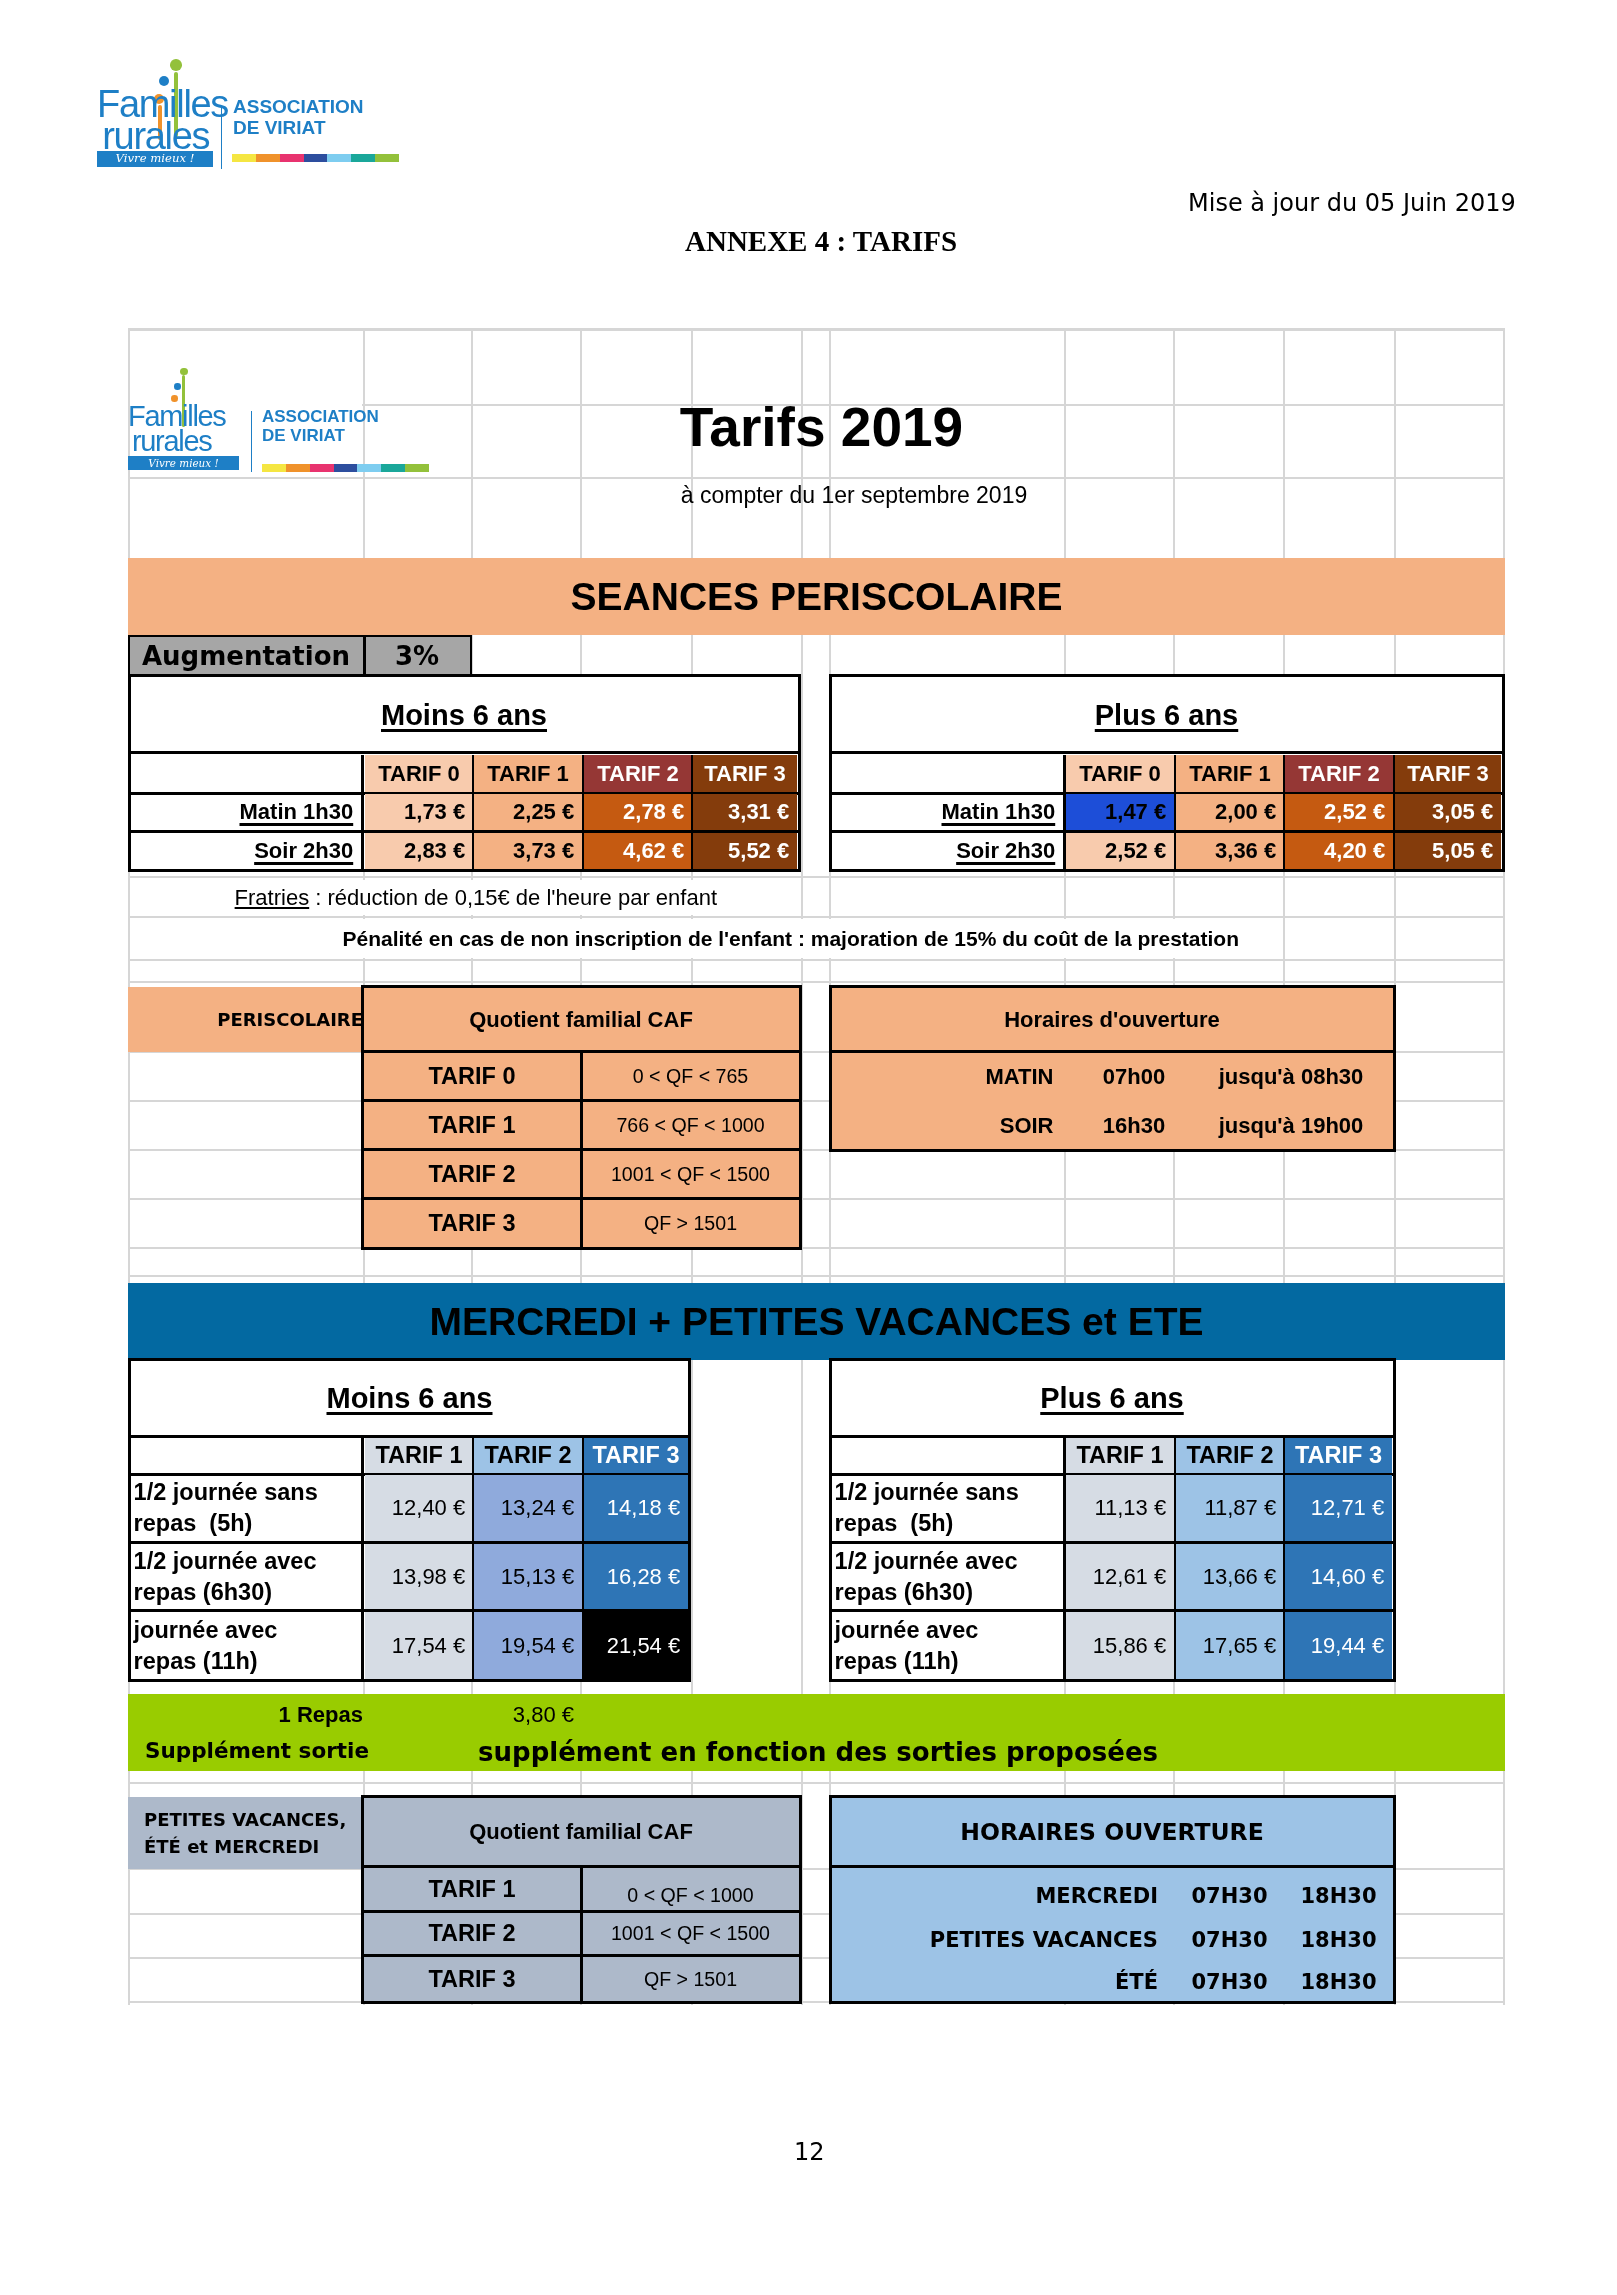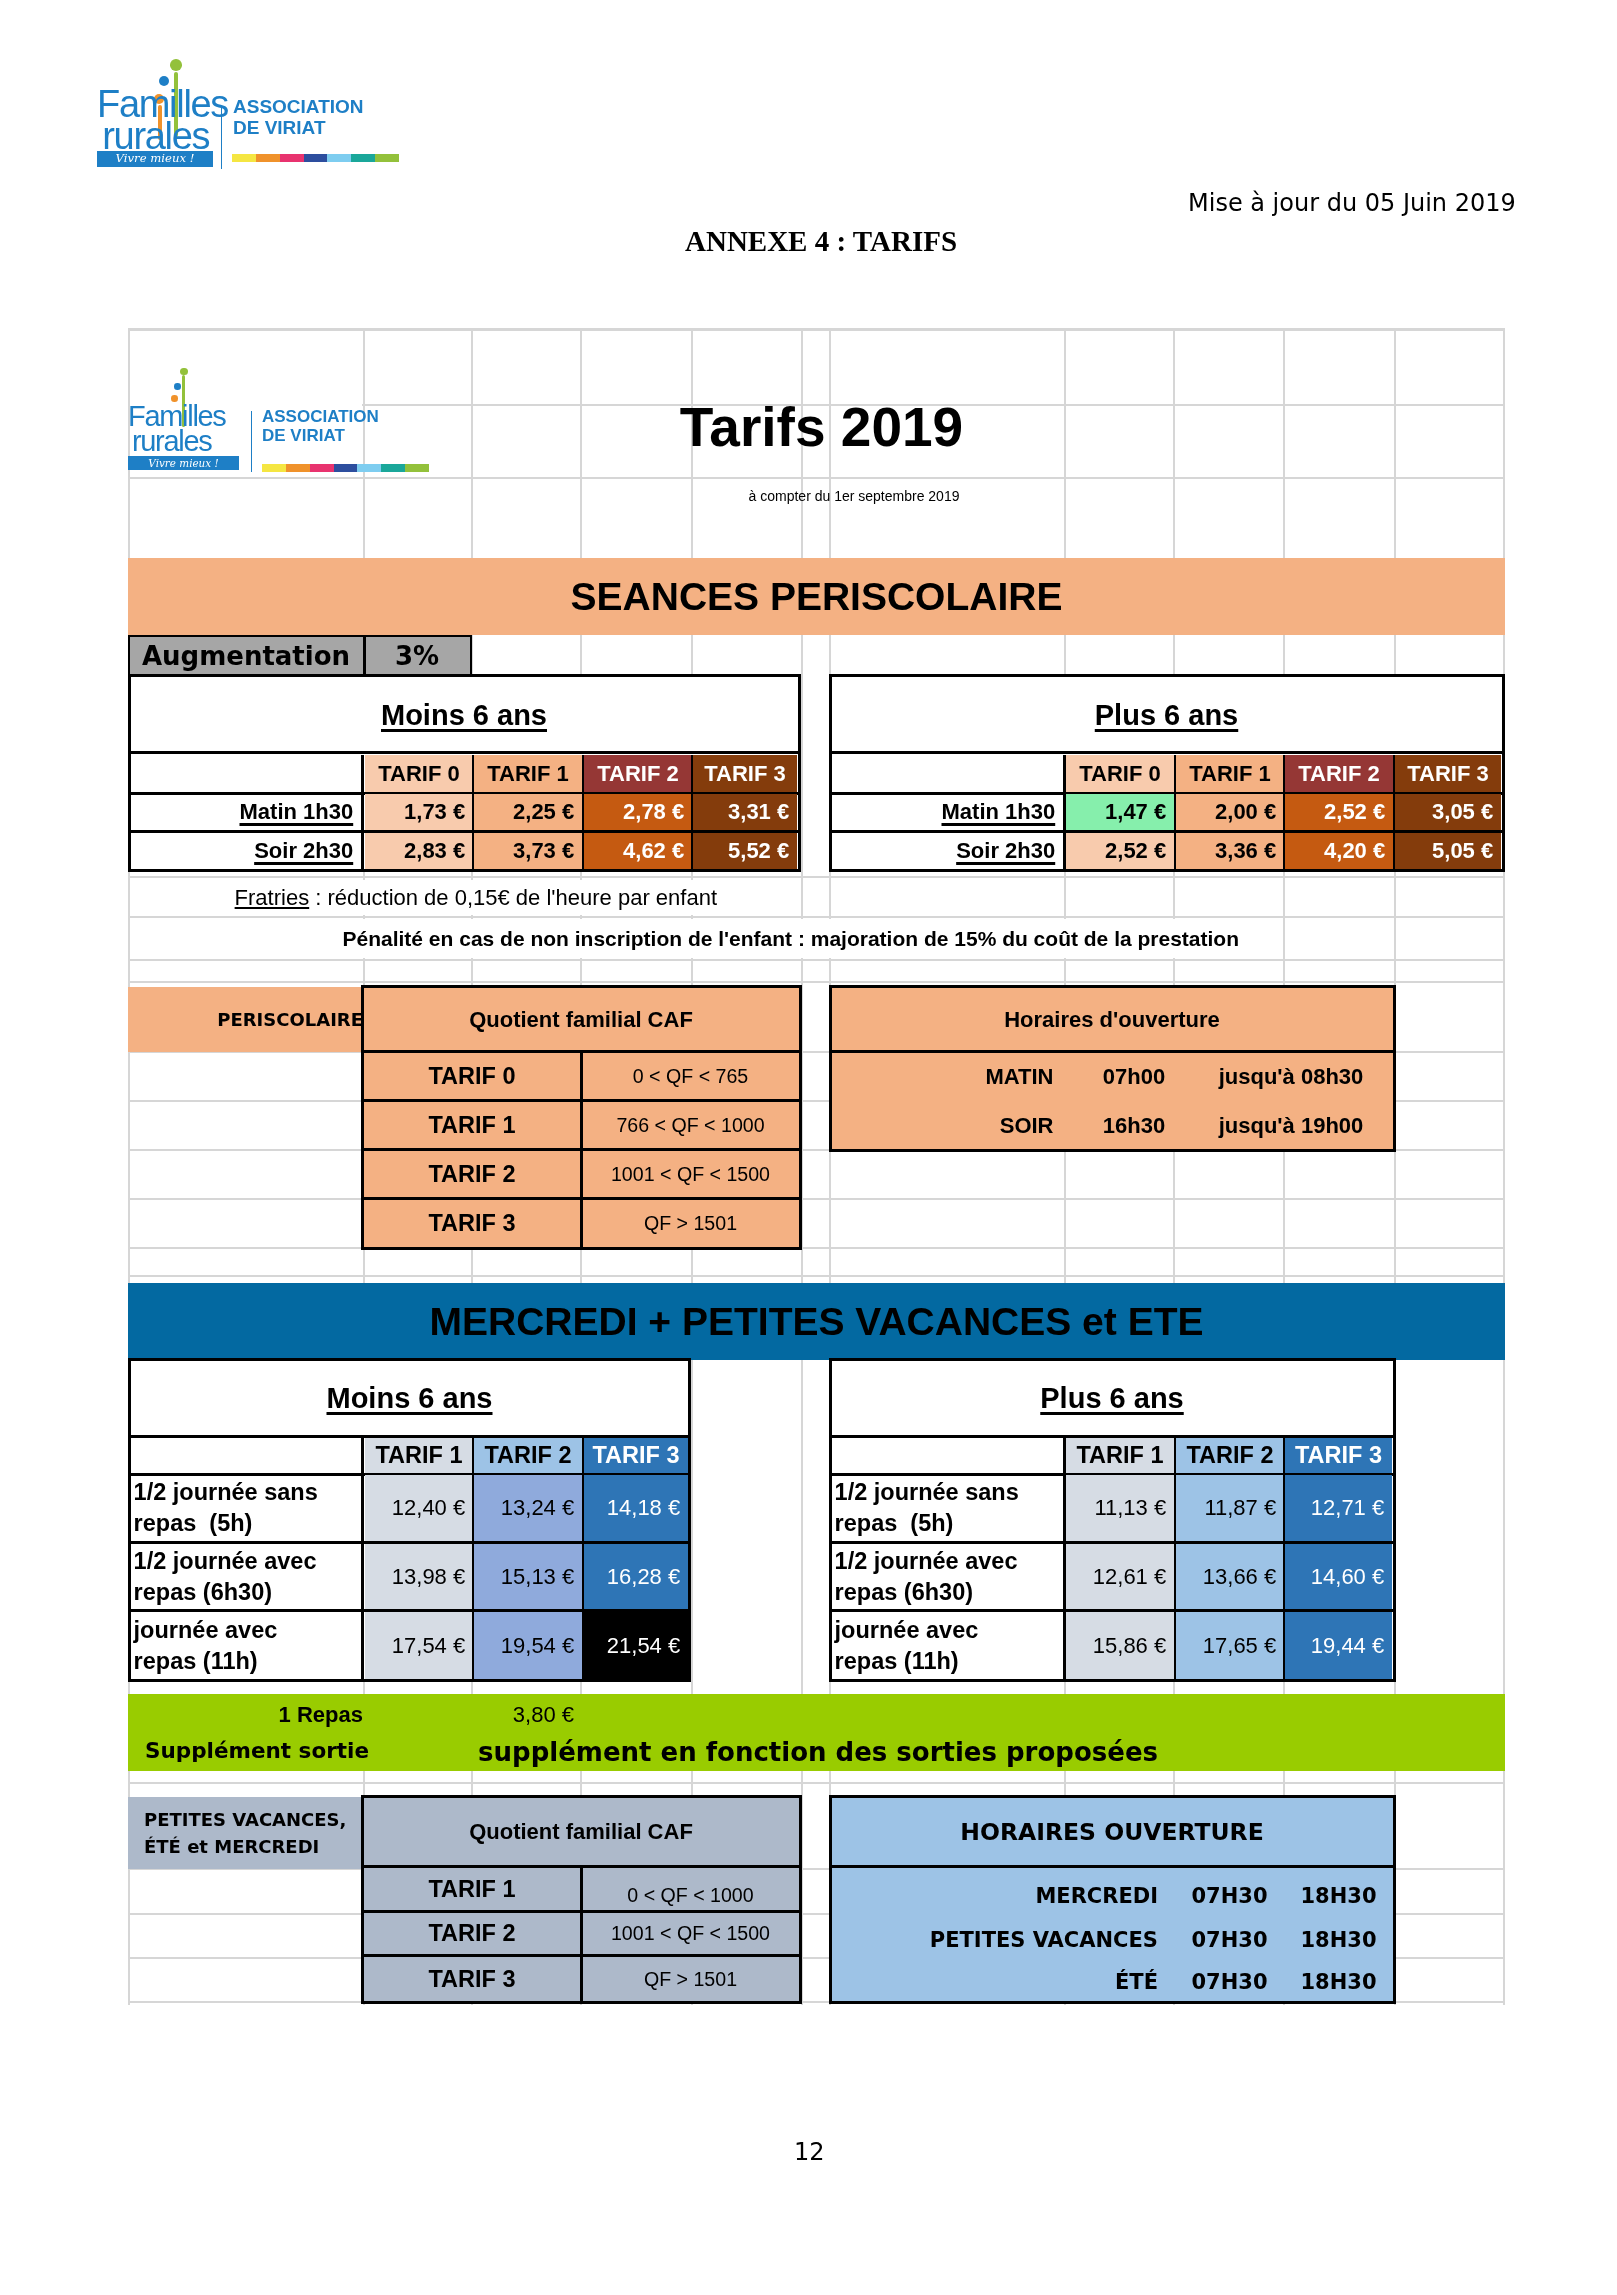--- a/index.html
+++ b/index.html
@@ -118,21 +118,21 @@
     <span style="background:#f5e642"></span>
       <span style="background:#f0922b"></span>
       <span style="background:#e8336f"></span>
       <span style="background:#2d4e9e"></span>
       <span style="background:#7ecdf0"></span>
       <span style="background:#1aa79a"></span>
       <span style="background:#93c13b"></span>
   </div>
 </div>
 <div class="cell center b" style="left:580px;top:391px;width:483px;height:72px;font-size:55px;background:transparent;">Tarifs 2019</div>
-<div class="cell center" style="left:580px;top:479px;width:548px;height:33px;font-size:14px;">à compter du 1er septembre 2019</div>
+<div class="cell center" style="left:580px;top:479px;width:548px;height:33px;font-size:23px;">à compter du 1er septembre 2019</div>
 
 <div class="cell center b" style="left:128px;top:558px;width:1377px;height:77px;background:#f4b183;font-size:39px;">SEANCES  PERISCOLAIRE</div>
 
 <div class="bx" style="left:128px;top:635px;width:344px;height:42px;background:#a6a6a6;border-width:2.6px;"></div>
 <div class="abs" style="left:363px;top:635px;width:2.6px;height:42px;background:#000;"></div>
 <div class="cell center b" style="left:130px;top:637px;width:232px;height:38px;font-size:26px;font-family:'DejaVu Sans',sans-serif;">Augmentation</div>
 <div class="cell center b" style="left:365px;top:637px;width:104px;height:38px;font-size:26px;font-family:'DejaVu Sans',sans-serif;">3%</div>
 
 <div>
   <div class="bx" style="left:128px;top:674px;width:673px;height:198px;background:#fff;"></div>
@@ -163,21 +163,21 @@
 <div>
   <div class="bx" style="left:829px;top:674px;width:676px;height:198px;background:#fff;"></div>
   <div class="cell center b u" style="left:832px;top:678px;width:669px;height:74px;font-size:29px;">Plus 6 ans</div>
   <div class="hl" style="left:829px;top:751px;width:676px;height:3.3px;"></div>
   <div class="cell center b" style="left:1066px;top:755px;width:108px;height:37px;background:#f8cbad;font-size:22px;">TARIF 0</div>
   <div class="cell center b" style="left:1176px;top:755px;width:108px;height:37px;background:#f4b183;font-size:22px;">TARIF 1</div>
   <div class="cell center b" style="left:1285px;top:755px;width:108px;height:37px;background:#953735;color:#fff;font-size:22px;">TARIF 2</div>
   <div class="cell center b" style="left:1395px;top:755px;width:106px;height:37px;background:#843c0c;color:#fff;font-size:22px;">TARIF 3</div>
   <div class="hl" style="left:829px;top:792px;width:676px;height:2.6px;"></div>
   <div class="cell right b u" style="left:832px;top:794px;width:231px;height:36px;font-size:22px;">Matin 1h30</div>
-  <div class="cell right b" style="left:1066px;top:794px;width:108px;height:36px;background:#86efac;font-size:22px;">1,47 €</div>
+  <div class="cell right b" style="left:1066px;top:794px;width:108px;height:36px;background:#1d4ed8;font-size:22px;">1,47 €</div>
   <div class="cell right b" style="left:1176px;top:794px;width:108px;height:36px;background:#f4b183;font-size:22px;">2,00 €</div>
   <div class="cell right b" style="left:1285px;top:794px;width:108px;height:36px;background:#c55a11;color:#fff;font-size:22px;">2,52 €</div>
   <div class="cell right b" style="left:1395px;top:794px;width:106px;height:36px;background:#843c0c;color:#fff;font-size:22px;">3,05 €</div>
   <div class="hl" style="left:829px;top:830px;width:676px;height:2.6px;"></div>
   <div class="cell right b u" style="left:832px;top:833px;width:231px;height:36px;font-size:22px;">Soir 2h30</div>
   <div class="cell right b" style="left:1066px;top:833px;width:108px;height:36px;background:#f8cbad;font-size:22px;">2,52 €</div>
   <div class="cell right b" style="left:1176px;top:833px;width:108px;height:36px;background:#f4b183;font-size:22px;">3,36 €</div>
   <div class="cell right b" style="left:1285px;top:833px;width:108px;height:36px;background:#c55a11;color:#fff;font-size:22px;">4,20 €</div>
   <div class="cell right b" style="left:1395px;top:833px;width:106px;height:36px;background:#843c0c;color:#fff;font-size:22px;">5,05 €</div>
   <div class="abs" style="left:1063px;top:755px;width:2.6px;height:114px;background:#000;"></div>

